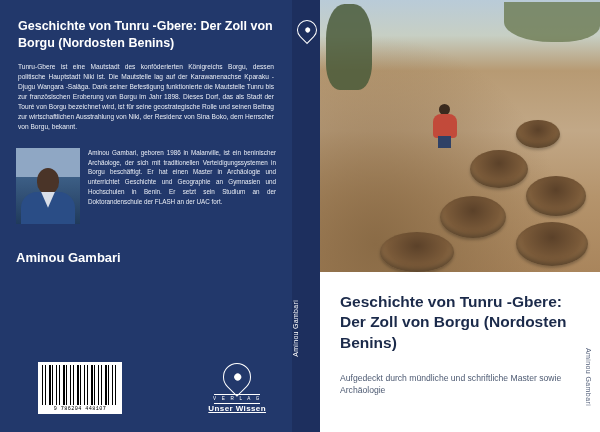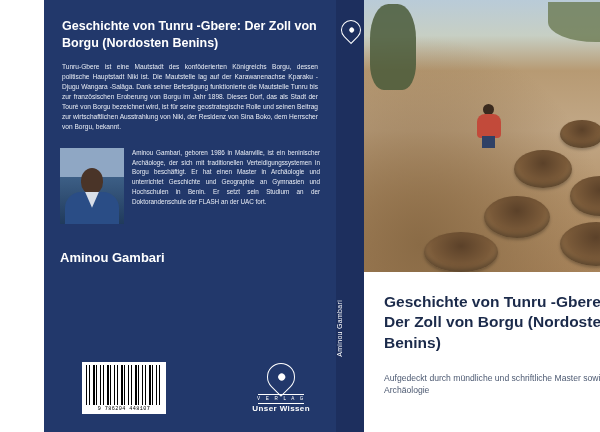--- a/index.html
+++ b/index.html
@@ -6,21 +6,20 @@
   body{
     width:600px;height:432px;
     background:#ffffff;
     font-family:"Liberation Sans", sans-serif;
     overflow:hidden;
   }
   .cover{
     position:relative;
     width:556px;height:432px;
     background:#1d2f5e;
-    margin-left:44px;
   }
   
   .back{
     position:absolute;left:0;top:0;width:292px;height:432px;
     background:#22386b;
     box-sizing:border-box;
     padding:14px 16px 0 16px;
   }
   .back-title{
     color:#ffffff;
@@ -102,21 +101,21 @@
   }
   .logo-drop:after{
     content:"";position:absolute;left:50%;top:52%;
     width:7px;height:7px;margin:-3.5px 0 0 -3.5px;
     border-radius:50%;background:#ffffff;
   }
   .logo-verlag{
     font-size:4.6px;letter-spacing:2.2px;margin-bottom:1px;
   }
   .logo-name{
-    font-size:8px;font-weight:bold;letter-spacing:0.4px;line-height:1.1;
+    font-size:8px;font-weight:bold;letter-spacing:0.4px;line-height:1.1;text-decoration:underline;
   }
   .logo-rule{
     width:46px;height:1px;background:#ffffff;margin:1.5px auto;
   }
   
   .spine{
     position:absolute;left:292px;top:0;width:28px;height:432px;
     background:#1d2f5e;
   }
   .spine-logo{

